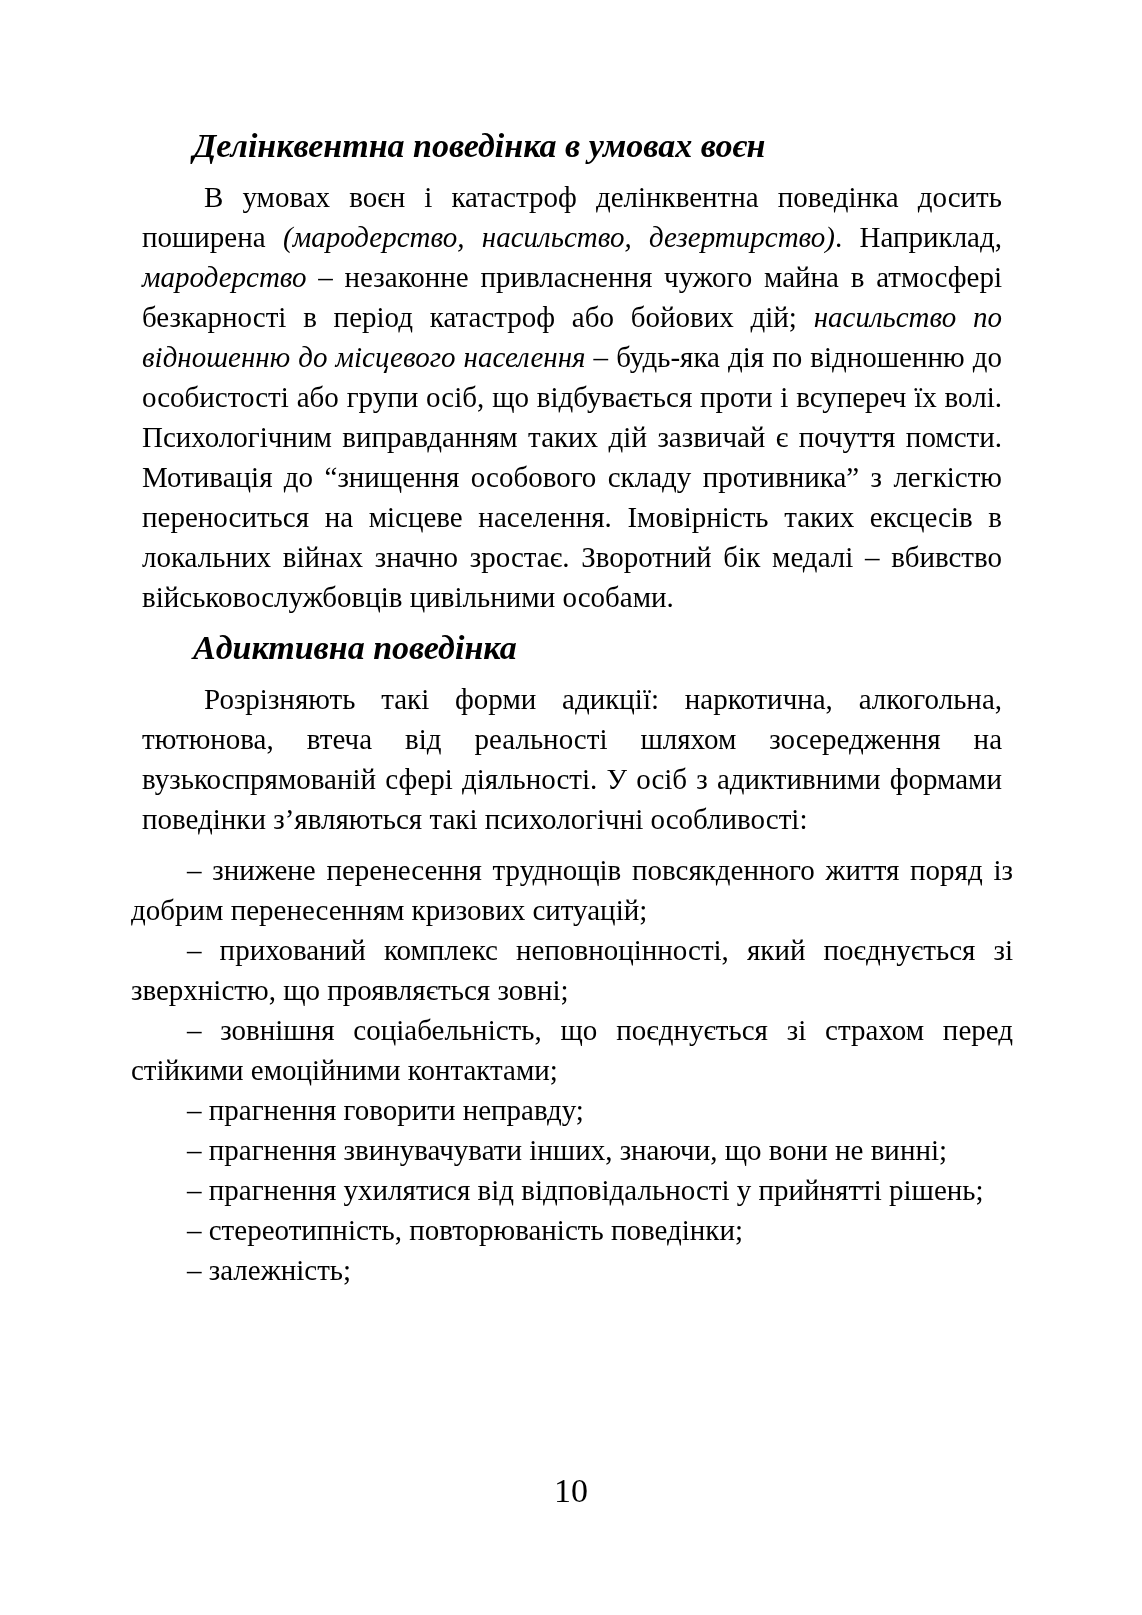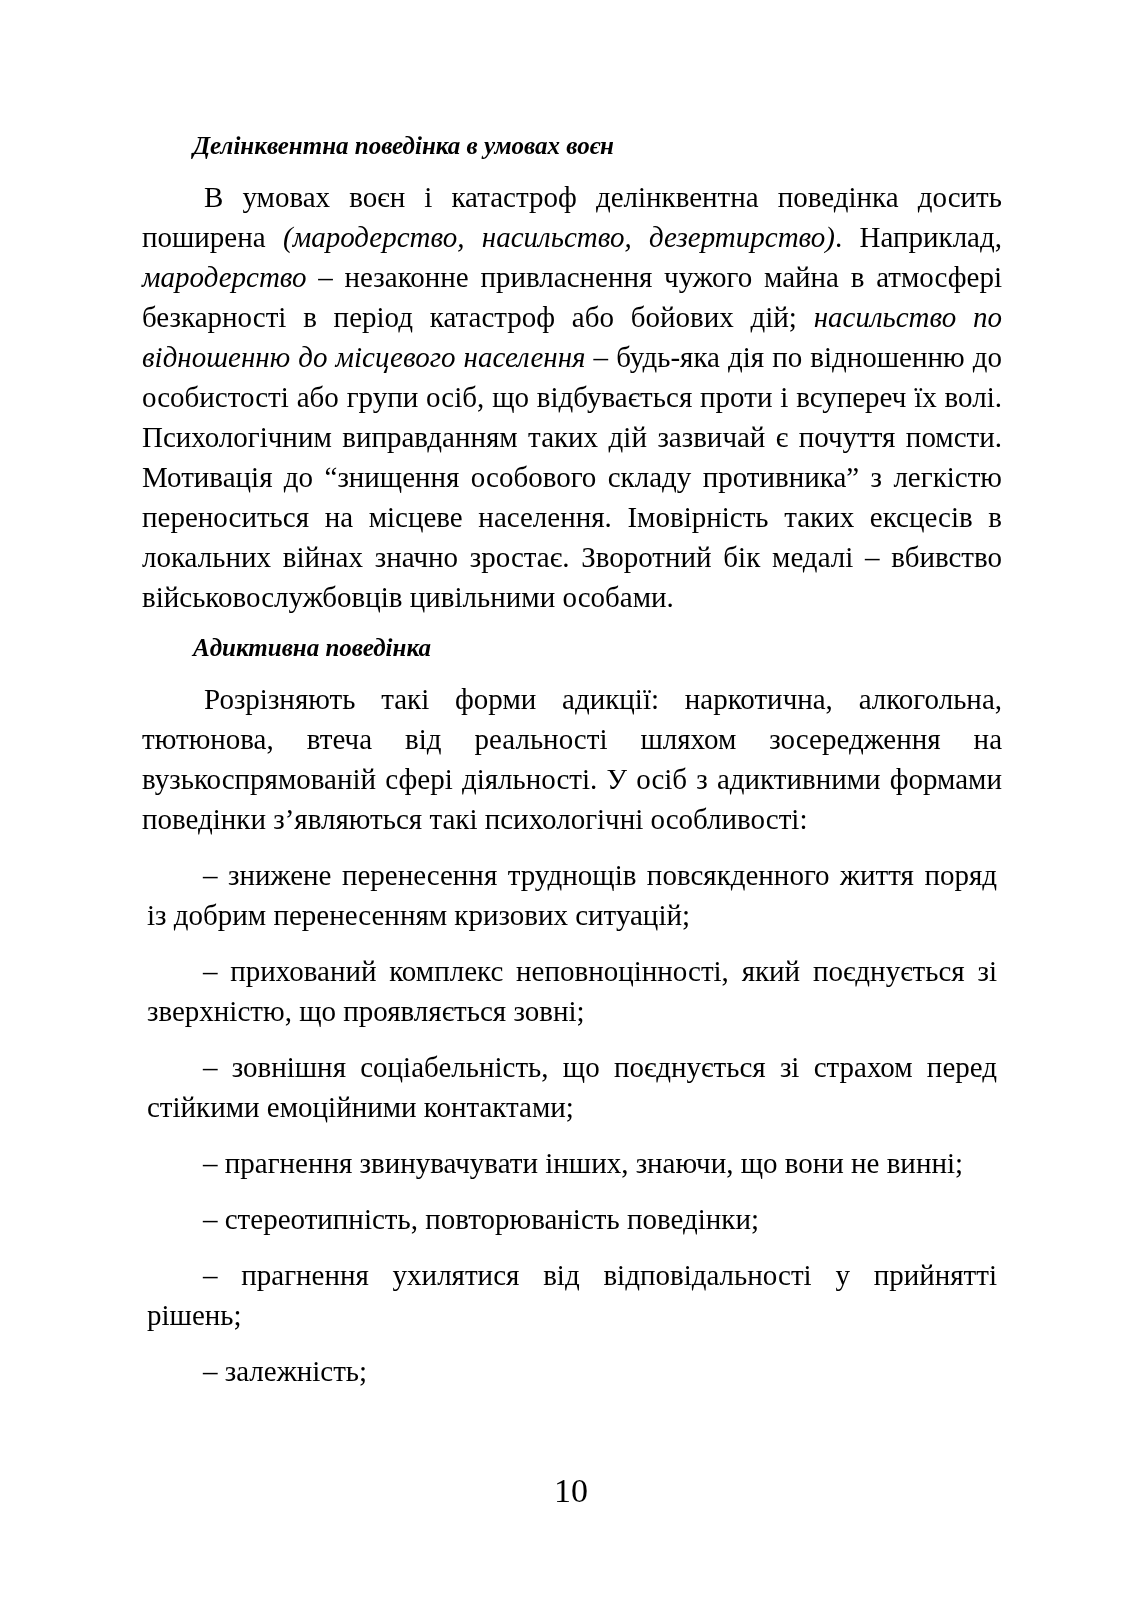--- a/index.html
+++ b/index.html
@@ -21,35 +21,35 @@
   .content {
     position: absolute;
     top: 126px;
     left: 131px;
     width: 882px;
     font-size: 29px;
     line-height: 40px;
     text-align: justify;
   }
   .heading {
-    font-size: 25px;
+    font-size: 34px;
     font-weight: bold;
     font-style: italic;
     margin: 0;
     padding: 0;
     text-indent: 62px;
     text-align: left;
   }
   .para {
     margin: 11px;
     padding: 0;
     text-indent: 62px;
   }
   .list-item {
-    margin: 16px;
+    margin: 0;
     padding: 0;
     text-indent: 56px;
   }
   .page-number {
     position: absolute;
     top: 1472px;
     left: 0;
     width: 100%;
     text-align: center;
     font-size: 34px;
@@ -70,26 +70,27 @@
     <h2 class="heading">Адиктивна поведінка</h2>
 
     <p class="para">Розрізняють такі форми адикції: наркотична, алкогольна, тютюнова, втеча від реальності шляхом зосередження на вузькоспрямованій сфері діяльності. У осіб з адиктивними формами поведінки з’являються такі психологічні особливості:</p>
 
     <p class="para list-item">– знижене перенесення труднощів повсякденного життя поряд із добрим перенесенням кризових ситуацій;</p>
 
     <p class="para list-item">– прихований комплекс неповноцінності, який поєднується зі зверхністю, що проявляється зовні;</p>
 
     <p class="para list-item">– зовнішня соціабельність, що поєднується зі страхом перед стійкими емоційними контактами;</p>
 
+    <p class="para list-item">– прагнення говорити неправду;</p>
 
     <p class="para list-item">– прагнення звинувачувати інших, знаючи, що вони не винні;</p>
 
+    <p class="para list-item">– прагнення ухилятися від відповідальності у прийнятті рішень;</p>
+
     <p class="para list-item">– стереотипність, повторюваність поведінки;</p>
-
-    <p class="para list-item">– прагнення ухилятися від відповідальності у прийнятті рішень;</p>
 
     <p class="para list-item">– залежність;</p>
 
 
 
   </main>
 
   <footer class="page-number">10</footer>
 </div>
 

